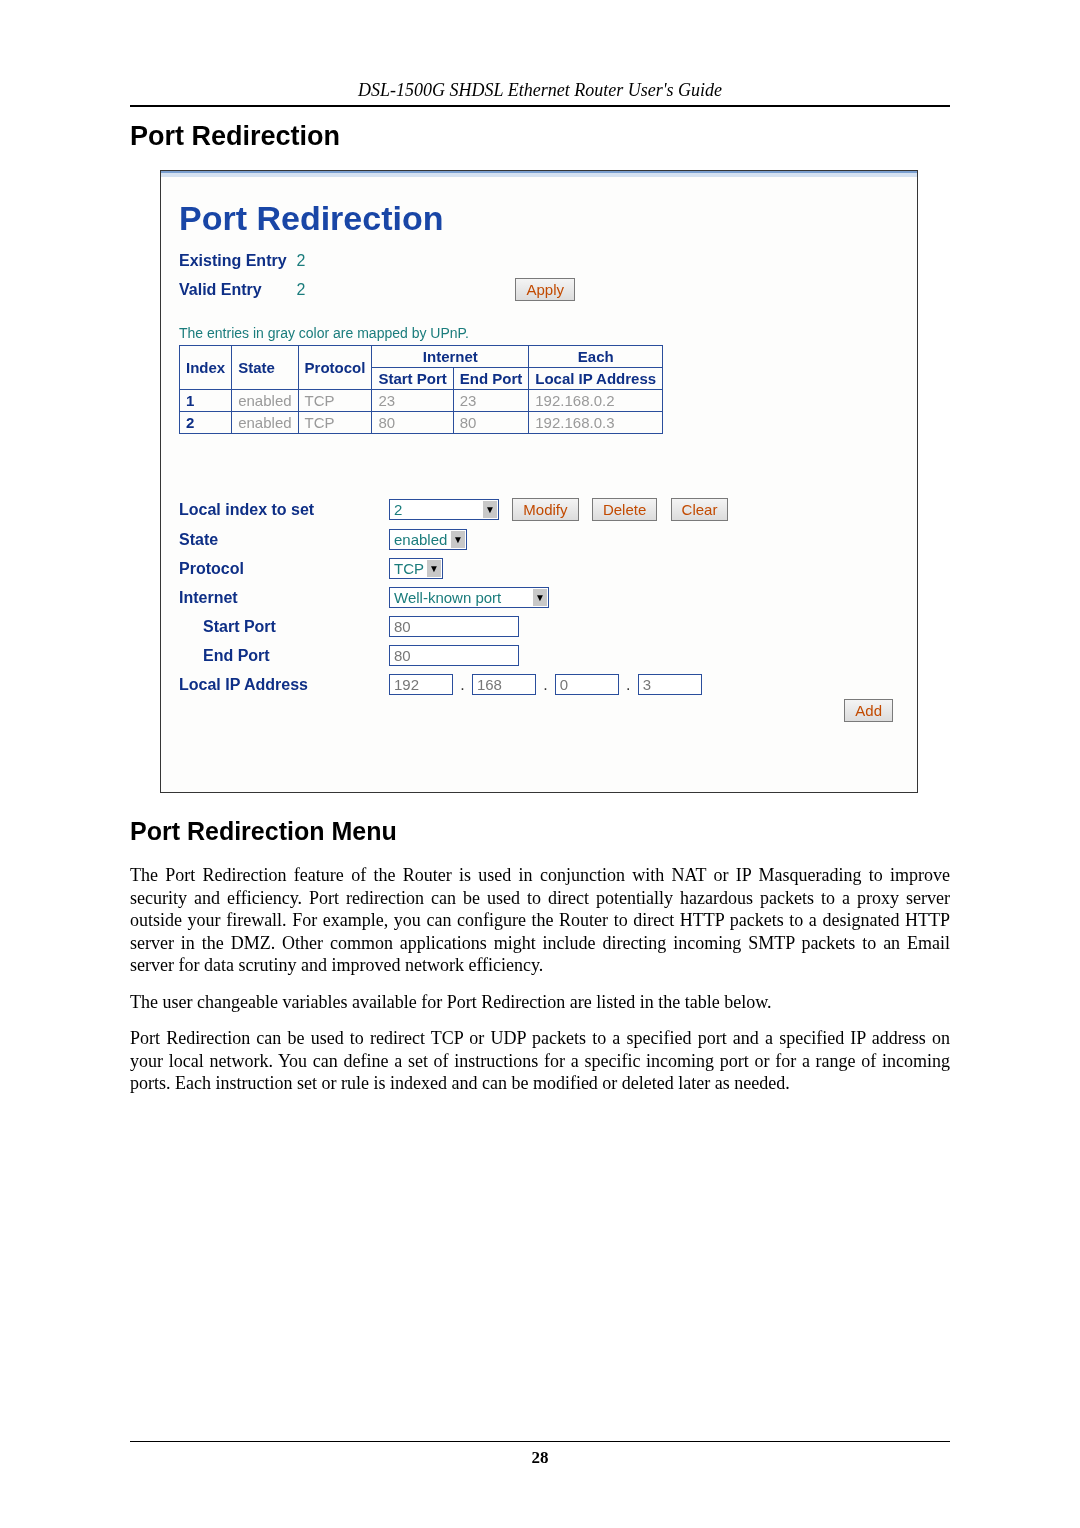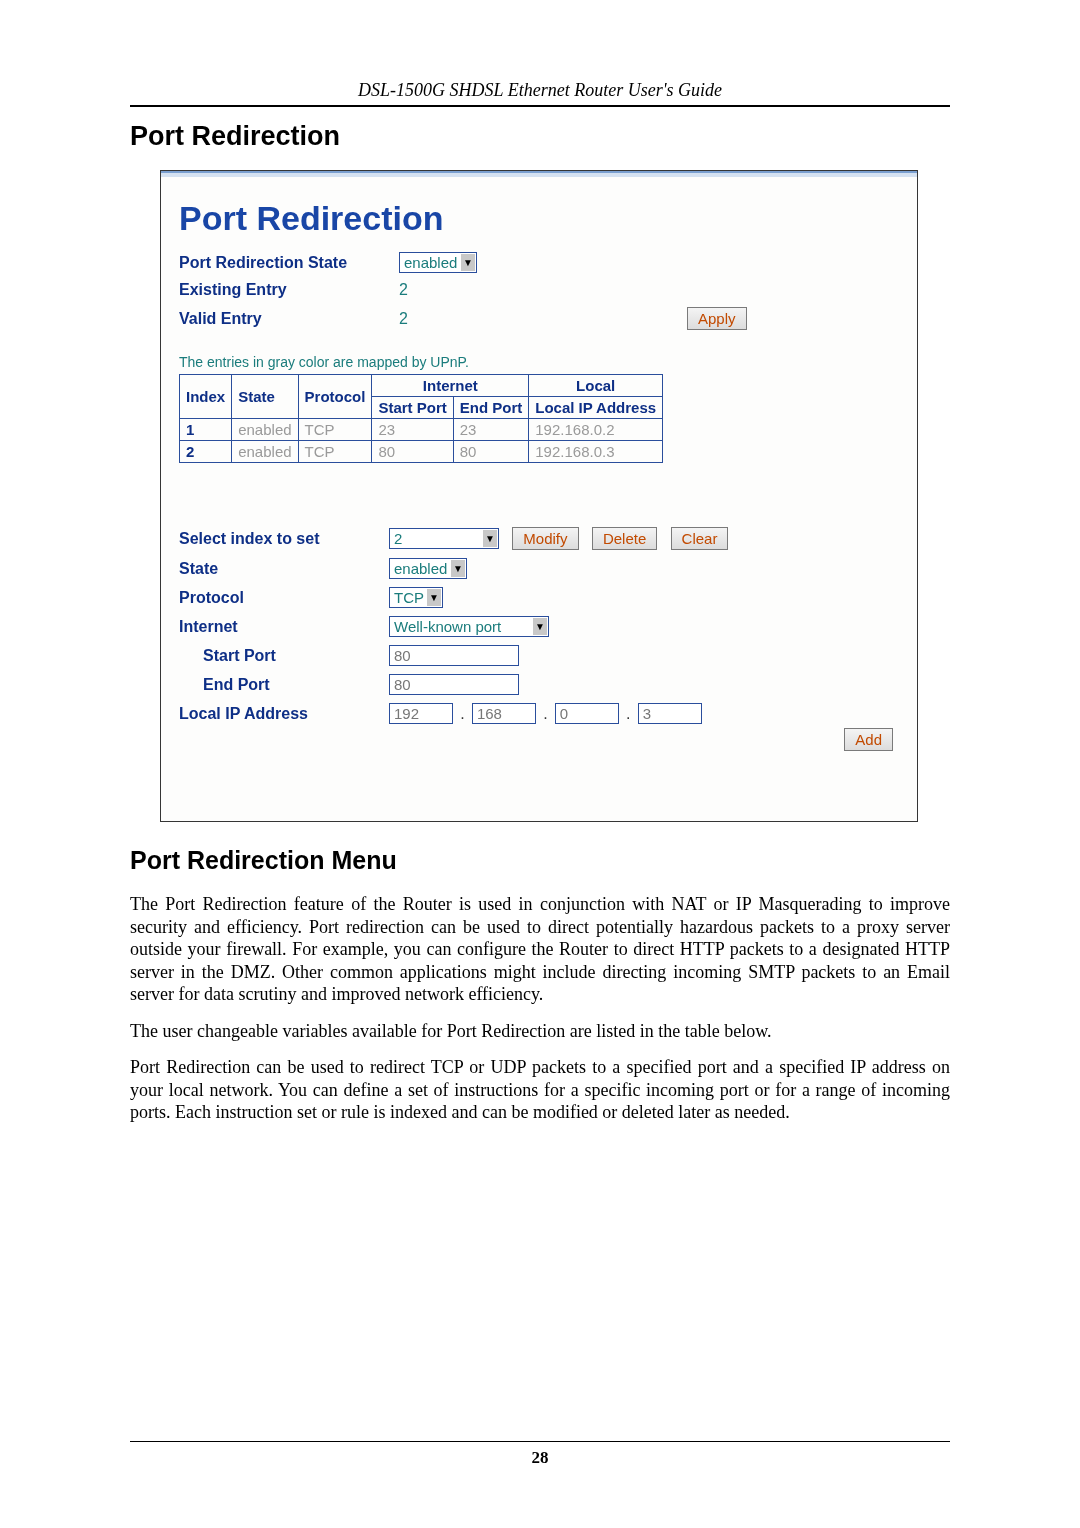--- a/index.html
+++ b/index.html
@@ -177,32 +177,20 @@
 
   <div class="section-title">Port Redirection</div>
 
   <div class="shot">
     <div class="shot-inner">
 
       <div class="app-title">Port Redirection</div>
 
       <table class="kv">
         <tbody>
-            <tr>
-          <td class="label-navy" style="width:210px;">Port Redirection State</td>
-          <td>
-            <span class="sel-wrap">
-              <select class="sel">
-                <option>enabled</option>
-              </select>
-              <span class="arrow">▼</span>
-            </span>
-          </td>
-          <td></td>
-        </tr>
         <tr>
           <td class="label-navy">Existing Entry</td>
           <td class="val-teal">2</td>
           <td></td>
         </tr>
         <tr>
           <td class="label-navy">Valid Entry</td>
           <td class="val-teal">2</td>
           <td style="padding-left:200px;">
             <span class="btn">Apply</span>
@@ -213,21 +201,21 @@
 
       <div class="upnp-note">The entries in gray color are mapped by UPnP.</div>
 
       <table class="grid">
         <tbody>
             <tr>
           <th rowspan="2">Index</th>
           <th rowspan="2">State</th>
           <th rowspan="2">Protocol</th>
           <th colspan="2" class="ghead">Internet</th>
-          <th class="ghead">Local</th>
+          <th class="ghead">Each</th>
         </tr>
         <tr>
           <th>Start Port</th>
           <th>End Port</th>
           <th>Local IP Address</th>
         </tr>
         <tr>
           <td class="idx">1</td>
           <td>enabled</td>
           <td>TCP</td>
@@ -244,21 +232,21 @@
           <td>192.168.0.3</td>
         </tr>
       </tbody>
         </table>
 
       <div style="height:60px;"></div>
 
       <table class="kv">
         <tbody>
             <tr>
-          <td class="label-navy" style="width:200px;">Select index to set</td>
+          <td class="label-navy" style="width:200px;">Local index to set</td>
           <td colspan="3">
             <span class="sel-wrap">
               <select class="sel" style="width:110px;">
                 <option>2</option>
               </select>
               <span class="arrow">▼</span>
             </span>
             &nbsp;
             <span class="btn">Modify</span>
             &nbsp;

